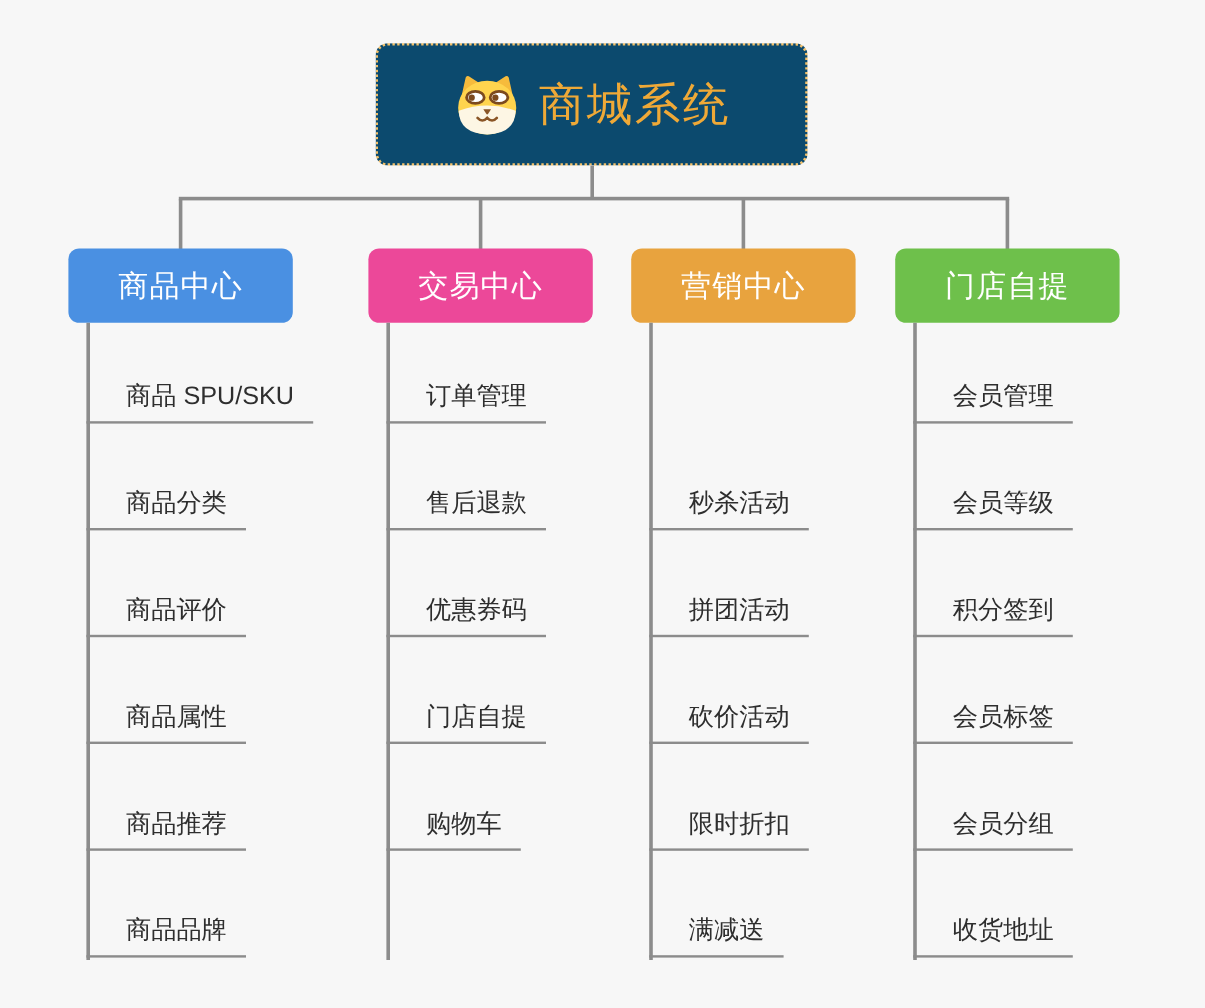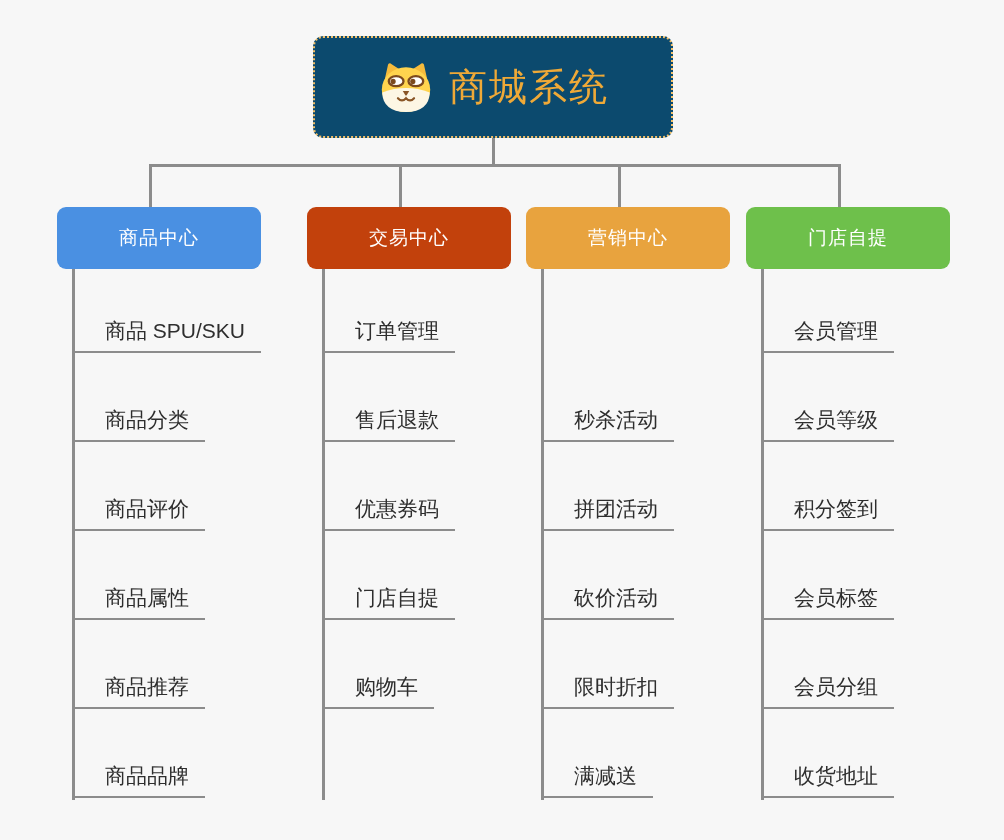--- a/index.html
+++ b/index.html
@@ -25,22 +25,22 @@
   .stem  { left: 492px; top: 138px; width: 3px; height: 27px; }
   .bus   { left: 149px; top: 164px; width: 692px; height: 3px; }
   .drop  { top: 166px; width: 3px; height: 42px; }
   .drop-1 { left: 149px; } .drop-2 { left: 399px; } .drop-3 { left: 618px; } .drop-4 { left: 838px; }
 
   
   .column { position: absolute; top: 0; width: 250px; height: 840px; }
   .col-1 { left: 57px; } .col-2 { left: 307px; } .col-3 { left: 526px; } .col-4 { left: 746px; }
 
   .branch-header {
-    position: absolute; left: 0; top: 207px; width: 204px; height: 62px;
-    border-radius: 9px; color: #FFFFFF; font-size: 19px; letter-spacing: 1px;
+    position: absolute; left: 0; top: 207px; width: 187px; height: 62px;
+    border-radius: 9px; color: #FFFFFF; font-size: 25px; letter-spacing: 1px;
     display: flex; align-items: center; justify-content: center;
   }
   .trunk { position: absolute; left: 15px; top: 269px; width: 3px; height: 531px; background: #8C8C8C; }
 
   .item {
     position: absolute; left: 15px;
     padding: 0 16px 5px 33px;
     border-bottom: 2px solid #8C8C8C;
     font-size: 21px; line-height: 30px; color: #2E2E2E;
     white-space: nowrap;
@@ -82,21 +82,21 @@
     <div class="trunk"></div>
     <div class="item item-1">商品 SPU/SKU</div>
     <div class="item item-2">商品分类</div>
     <div class="item item-3">商品评价</div>
     <div class="item item-4">商品属性</div>
     <div class="item item-5">商品推荐</div>
     <div class="item item-6">商品品牌</div>
   </div>
 
   <div class="column col-2">
-    <div class="branch-header" style="background: #c2410c; text-align: center;">交易中心</div>
+    <div class="branch-header" style="background: #ec4899; text-align: center;">交易中心</div>
     <div class="trunk"></div>
     <div class="item item-1">订单管理</div>
     <div class="item item-2">售后退款</div>
     <div class="item item-3">优惠券码</div>
     <div class="item item-4">门店自提</div>
     <div class="item item-5">购物车</div>
   </div>
 
   <div class="column col-3">
     <div class="branch-header" style="background: rgb(232, 163, 62);">营销中心</div>

